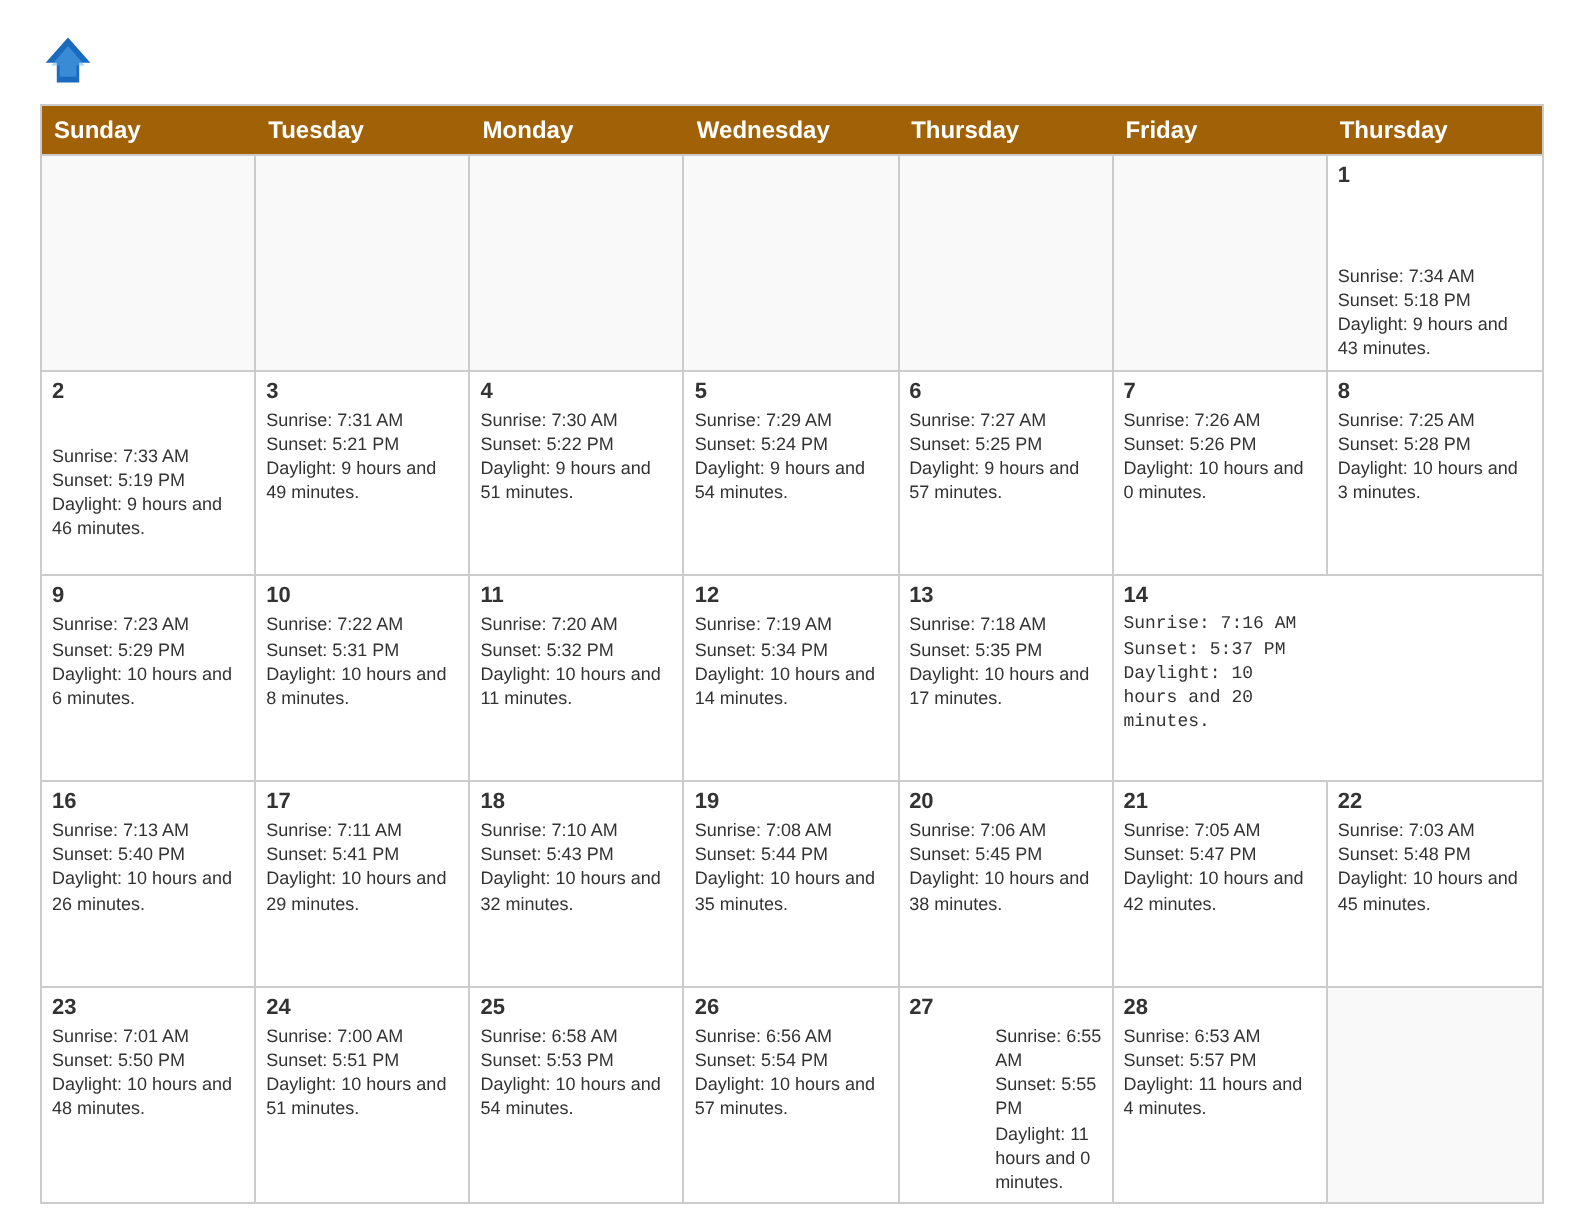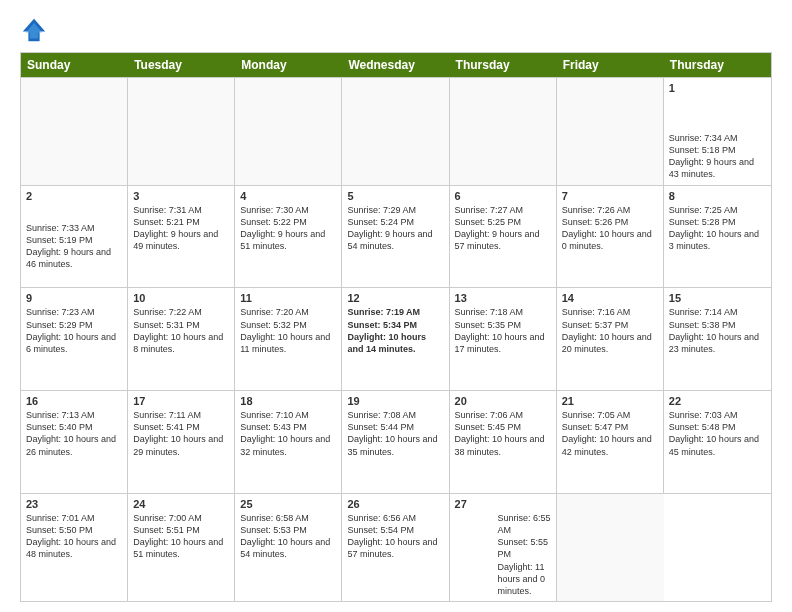--- a/index.html
+++ b/index.html
@@ -54,21 +54,21 @@
     }
     .calendar {
       flex: 1;
       display: flex;
       flex-direction: column;
       border: 1px solid #ccc;
     }
     .cal-header {
       display: grid;
       grid-template-columns: repeat(7, 1fr);
-      background: #4d7c0f;
+      background: #a16207;
     }
     .cal-header-cell {
       color: #fff;
       font-size: 12px;
       font-weight: bold;
       padding: 5px 6px;
       text-align: left;
     }
     .cal-body {
       flex: 1;
@@ -207,41 +207,35 @@
 Daylight: 10 hours and 8 minutes.</div>
           </div>
           <div class="cal-cell">
             <span class="day-number">11</span>
             <div class="day-info" style="white-space: pre-line;">Sunrise: 7:20 AM
 Sunset: 5:32 PM
 Daylight: 10 hours and 11 minutes.</div>
           </div>
           <div class="cal-cell">
             <span class="day-number">12</span>
-            <div class="day-info" style="white-space: pre-line; font-weight: bold;">Sunrise: 7:19 AM
+            <div class="day-info" style="white-space: pre-line;">Sunrise: 7:19 AM
 Sunset: 5:34 PM
 Daylight: 10 hours and 14 minutes.</div>
           </div>
           <div class="cal-cell">
             <span class="day-number">13</span>
             <div class="day-info" style="white-space: pre-line;">Sunrise: 7:18 AM
 Sunset: 5:35 PM
 Daylight: 10 hours and 17 minutes.</div>
           </div>
           <div class="cal-cell">
             <span class="day-number">14</span>
-            <div class="day-info" style="white-space: pre-line;">Sunrise: 7:16 AM
+            <div class="day-info" style="white-space: pre-line; font-family: Liberation Mono, monospace;">Sunrise: 7:16 AM
 Sunset: 5:37 PM
 Daylight: 10 hours and 20 minutes.</div>
-          </div>
-          <div class="cal-cell">
-            <span class="day-number">15</span>
-            <div class="day-info" style="white-space: pre-line;">Sunrise: 7:14 AM
-Sunset: 5:38 PM
-Daylight: 10 hours and 23 minutes.</div>
           </div>
         </div>
         <div class="cal-row">
           <div class="cal-cell">
             <span class="day-number">16</span>
             <div class="day-info" style="white-space: pre-line;">Sunrise: 7:13 AM
 Sunset: 5:40 PM
 Daylight: 10 hours and 26 minutes.</div>
           </div>
           <div class="cal-cell">
@@ -304,18 +298,24 @@
             <span class="day-number">26</span>
             <div class="day-info" style="white-space: pre-line;">Sunrise: 6:56 AM
 Sunset: 5:54 PM
 Daylight: 10 hours and 57 minutes.</div>
           </div>
           <div class="cal-cell">
             <span class="day-number">27</span>
             <div class="day-info" style="white-space: pre-line; margin-left: 43px;">Sunrise: 6:55 AM
 Sunset: 5:55 PM
 Daylight: 11 hours and 0 minutes.</div>
+          </div>
+          <div class="cal-cell">
+            <span class="day-number">28</span>
+            <div class="day-info" style="white-space: pre-line;">Sunrise: 6:53 AM
+Sunset: 5:57 PM
+Daylight: 11 hours and 4 minutes.</div>
           </div>
           <div class="cal-cell empty"></div>
         </div>
       </div>
   </div>
 </div>
 
 </body></html>

